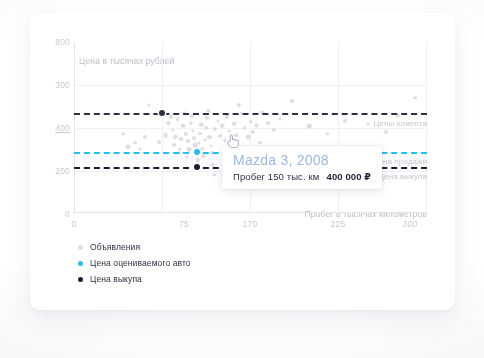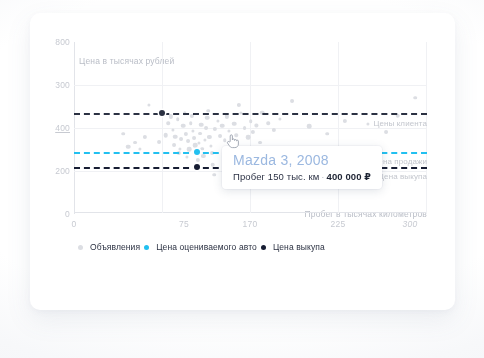--- a/index.html
+++ b/index.html
@@ -180,21 +180,21 @@
     height: 16px;
     pointer-events: none;
   }
 
   
   #legend {
     position: absolute;
     left: 48px;
     top: 228px;
     display: flex;
-    flex-direction: row;
+    flex-direction: column;
     gap: 4px;
     justify-content: space-between;
   }
   .legend-row {
     display: flex;
     align-items: center;
     height: 12px;
   }
   .legend-dot {
     width: 5px; height: 5px;

